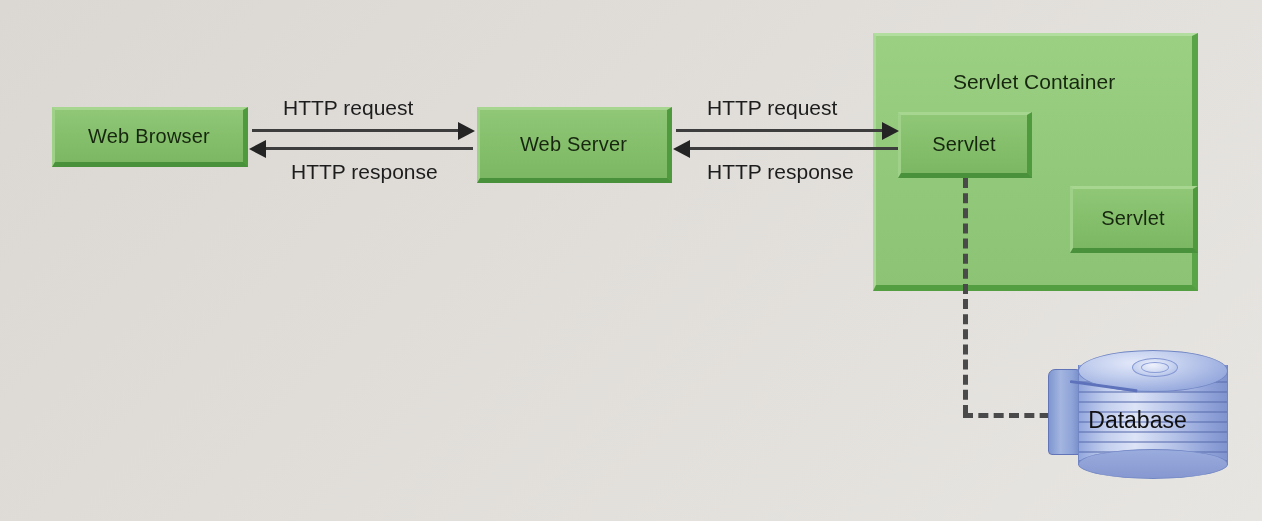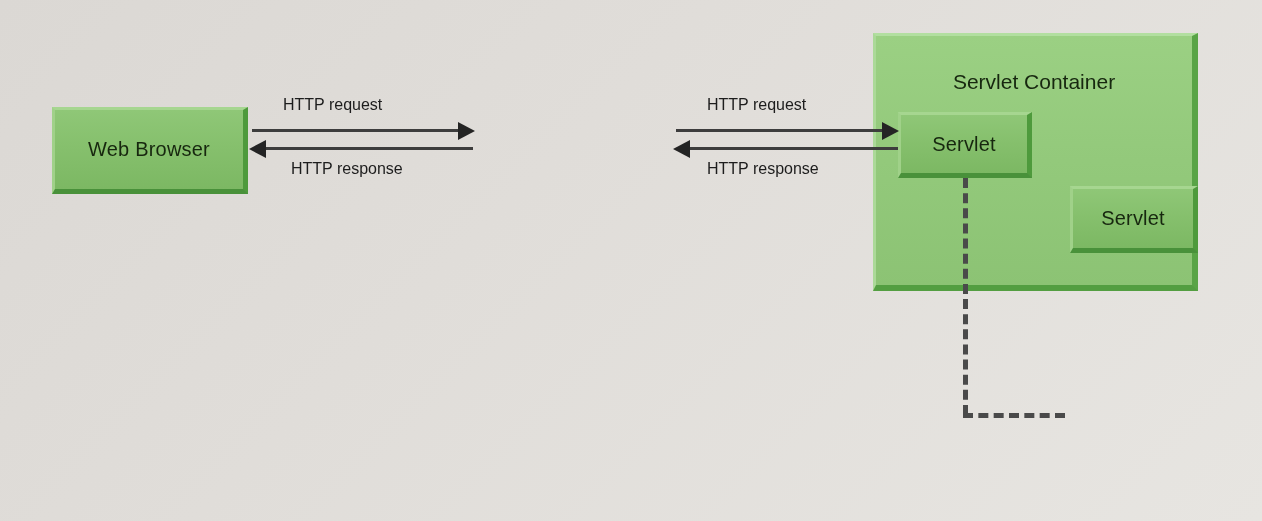--- a/index.html
+++ b/index.html
@@ -44,21 +44,21 @@
     position:absolute;left:0;right:0;top:34px;text-align:center;
     font-size:21px;color:#17270f;
   }
 
   
   .aline{position:absolute;height:3px;background:#3d3d3d;}
   .ahead{position:absolute;width:0;height:0;border-top:9px solid transparent;border-bottom:9px solid transparent;}
   .ahead.right{border-left:17px solid #242424;}
   .ahead.left{border-right:17px solid #242424;}
   .alabel{
-    position:absolute;font-size:16px;color:#1d1d1d;white-space:nowrap;
+    position:absolute;font-size:21px;color:#1d1d1d;white-space:nowrap;
   }
 
   
   .dashv{position:absolute;width:0;border-left:5px dashed #4a4a4a;}
   .dashh{position:absolute;height:0;border-top:5px dashed #4a4a4a;}
 
   
   .db{position:absolute;}
   .db-arm{
     position:absolute;border-radius:7px 7px 4px 4px;
@@ -91,24 +91,27 @@
     position:absolute;left:0;right:0;text-align:center;
     font-size:23px;color:#111;
   }
   .db-needle{position:absolute;background:#5d72bb;transform-origin:left center;border-radius:1px;}
 </style>
 </head>
 <body>
 
 <div id="stage">
 
-  <div class="gbox" style="left:52px;top:107px;width:196px;height:87px;">
+  <div class="gbox" style="left:52px;top:107px;width:196px;height:60px;">
     <span class="lbl">Web Browser</span>
   </div>
 
+  <div class="gbox" style="left:477px;top:107px;width:195px;height:76px;">
+    <span class="lbl">Web Server</span>
+  </div>
 
   <div class="gbox container-box" style="left:873px;top:33px;width:325px;height:258px;">
     <div class="container-title">Servlet Container</div>
 
     <div class="gbox" style="left:22px;top:76px;width:134px;height:66px;">
       <span class="lbl">Servlet</span>
     </div>
 
     <div class="gbox" style="left:194px;top:150px;width:128px;height:67px;">
       <span class="lbl">Servlet</span>
@@ -127,14 +130,41 @@
   <div class="ahead right" style="left:882px;top:122px;"></div>
   <div class="alabel" style="left:707px;top:96px;">HTTP request</div>
 
   <div class="aline" style="left:690px;top:147px;width:208px;"></div>
   <div class="ahead left" style="left:673px;top:140px;"></div>
   <div class="alabel" style="left:707px;top:160px;">HTTP response</div>
 
   <div class="dashv" style="left:963px;top:178px;height:237px;"></div>
   <div class="dashh" style="left:963px;top:413px;width:102px;"></div>
 
+  <div class="db" style="left:1040px;top:345px;width:195px;height:135px;">
+
+    <div class="db-arm" style="left:8px;top:24px;width:33px;height:84px;"></div>
+
+    <div class="db-body" style="left:38px;top:20px;width:148px;height:100px;">
+      <div class="ridge" style="top:6px;"></div>
+      <div class="ridge" style="top:16px;"></div>
+      <div class="ridge" style="top:26px;"></div>
+      <div class="ridge" style="top:36px;"></div>
+      <div class="ridge" style="top:46px;"></div>
+      <div class="ridge" style="top:56px;"></div>
+      <div class="ridge" style="top:66px;"></div>
+      <div class="ridge" style="top:76px;"></div>
+      <div class="ridge" style="top:86px;"></div>
+      <div class="ridge" style="top:95px;"></div>
+    </div>
+
+    <div class="db-bottom" style="left:38px;top:104px;width:148px;height:28px;"></div>
+
+    <div class="db-top" style="left:38px;top:5px;width:148px;height:40px;"></div>
+    <div class="db-hub" style="left:92px;top:13px;width:44px;height:17px;"></div>
+    <div class="db-hub2" style="left:101px;top:17px;width:26px;height:9px;"></div>
+
+    <div class="db-needle" style="left:30px;top:35px;width:68px;height:3px;transform:rotate(8deg);"></div>
+
+    <div class="db-label" style="top:62px;">Database</div>
+  </div>
 
 </div>
 
 </body></html>

